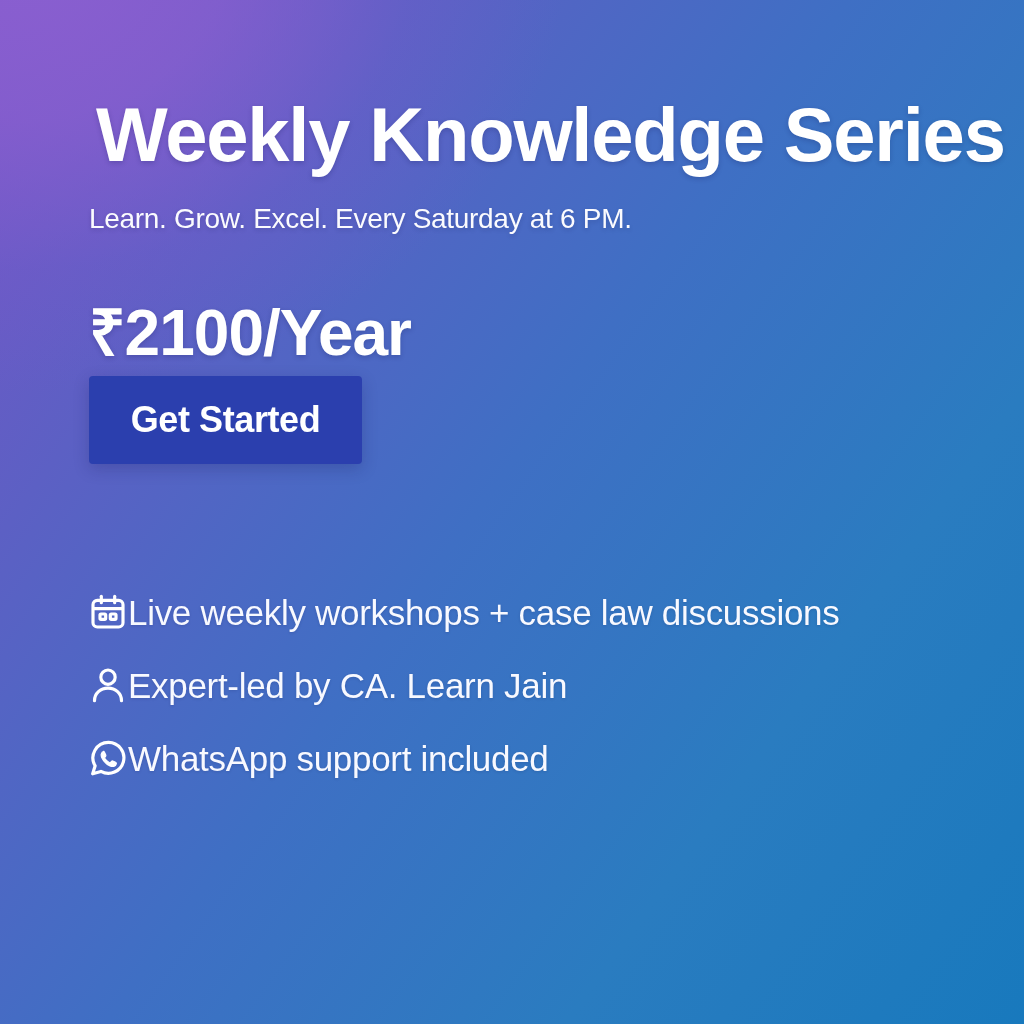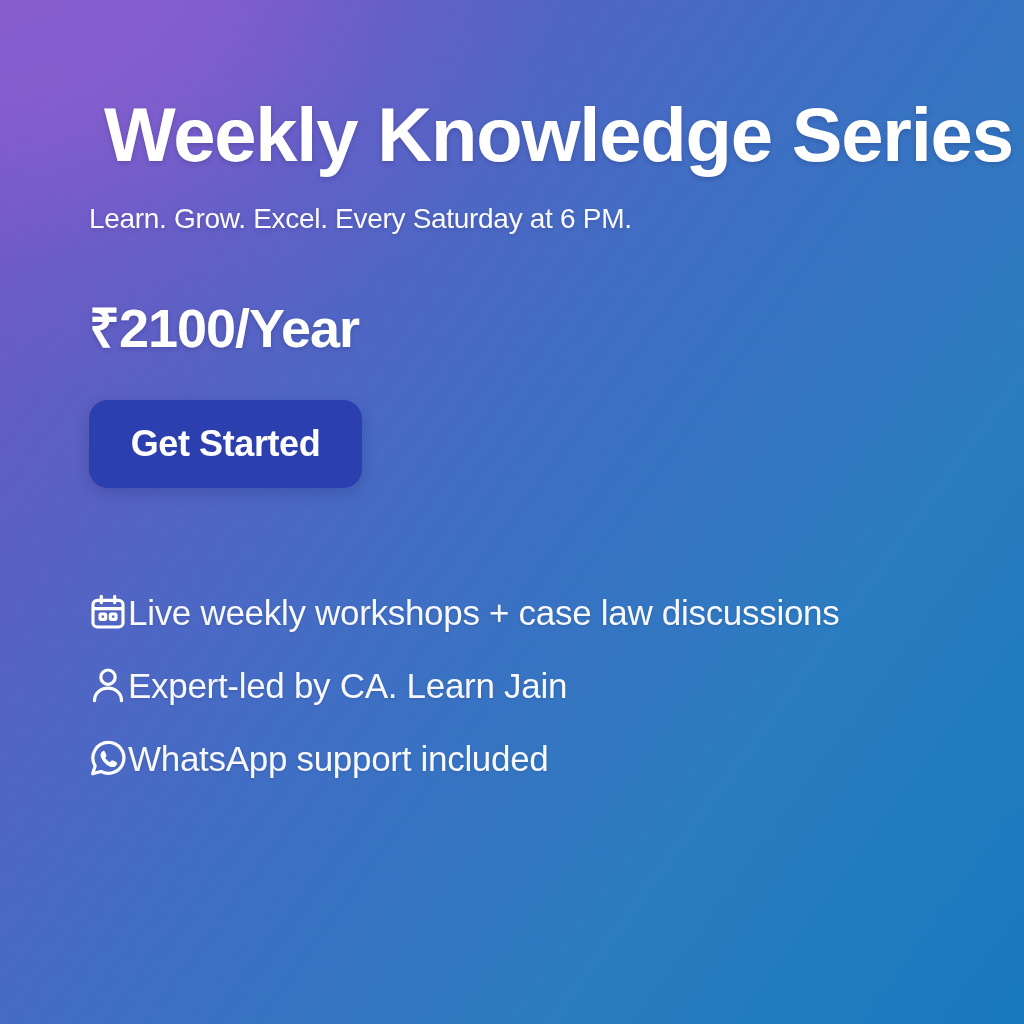--- a/index.html
+++ b/index.html
@@ -15,21 +15,21 @@
     width:1024px; height:1024px;
     background:
       radial-gradient(ellipse 780px 620px at 2% -4%, #8a5fd0 0%, rgba(138,95,208,0.72) 26%, rgba(120,92,206,0.26) 50%, rgba(90,110,205,0) 70%),
       linear-gradient(126deg, #7655c6 0%, #5c60c4 22%, #3f6fc4 48%, #2a7cc0 74%, #1879bd 100%);
     overflow:hidden;
   }
 
   
   .headline {
     position:absolute;
-    left:104px; top:95px;
+    left:96px; top:95px;
     font-size:76px;
     font-weight:bold;
     letter-spacing:-1.2px;
     color:#ffffff;
     line-height:1.05;
     text-shadow:0 2px 5px rgba(20,25,80,0.22);
     white-space:nowrap;
   }
 
   .subtitle {
@@ -40,36 +40,36 @@
     letter-spacing:-0.3px;
     color:#fbfbfe;
     line-height:1.15;
     text-shadow:0 2px 4px rgba(20,25,80,0.18);
     white-space:nowrap;
   }
 
   .price {
     position:absolute;
     left:89px; top:300px;
-    font-size:54px;
+    font-size:64px;
     font-weight:bold;
     letter-spacing:-1px;
     color:#ffffff;
     line-height:1.05;
     text-shadow:0 2px 5px rgba(20,25,80,0.22);
     white-space:nowrap;
   }
 
   
   .cta {
     position:absolute;
-    left:89px; top:400px;
+    left:89px; top:376px;
     width:273px; height:88px;
     border:none;
-    border-radius:19px;
+    border-radius:4px;
     background:#2b3fae;
     color:#ffffff;
     font-family:"Liberation Sans", sans-serif;
     font-size:36px;
     font-weight:bold;
     letter-spacing:-0.4px;
     cursor:pointer;
     box-shadow:0 5px 16px rgba(20,25,80,0.22);
     display:flex;
     align-items:center;

